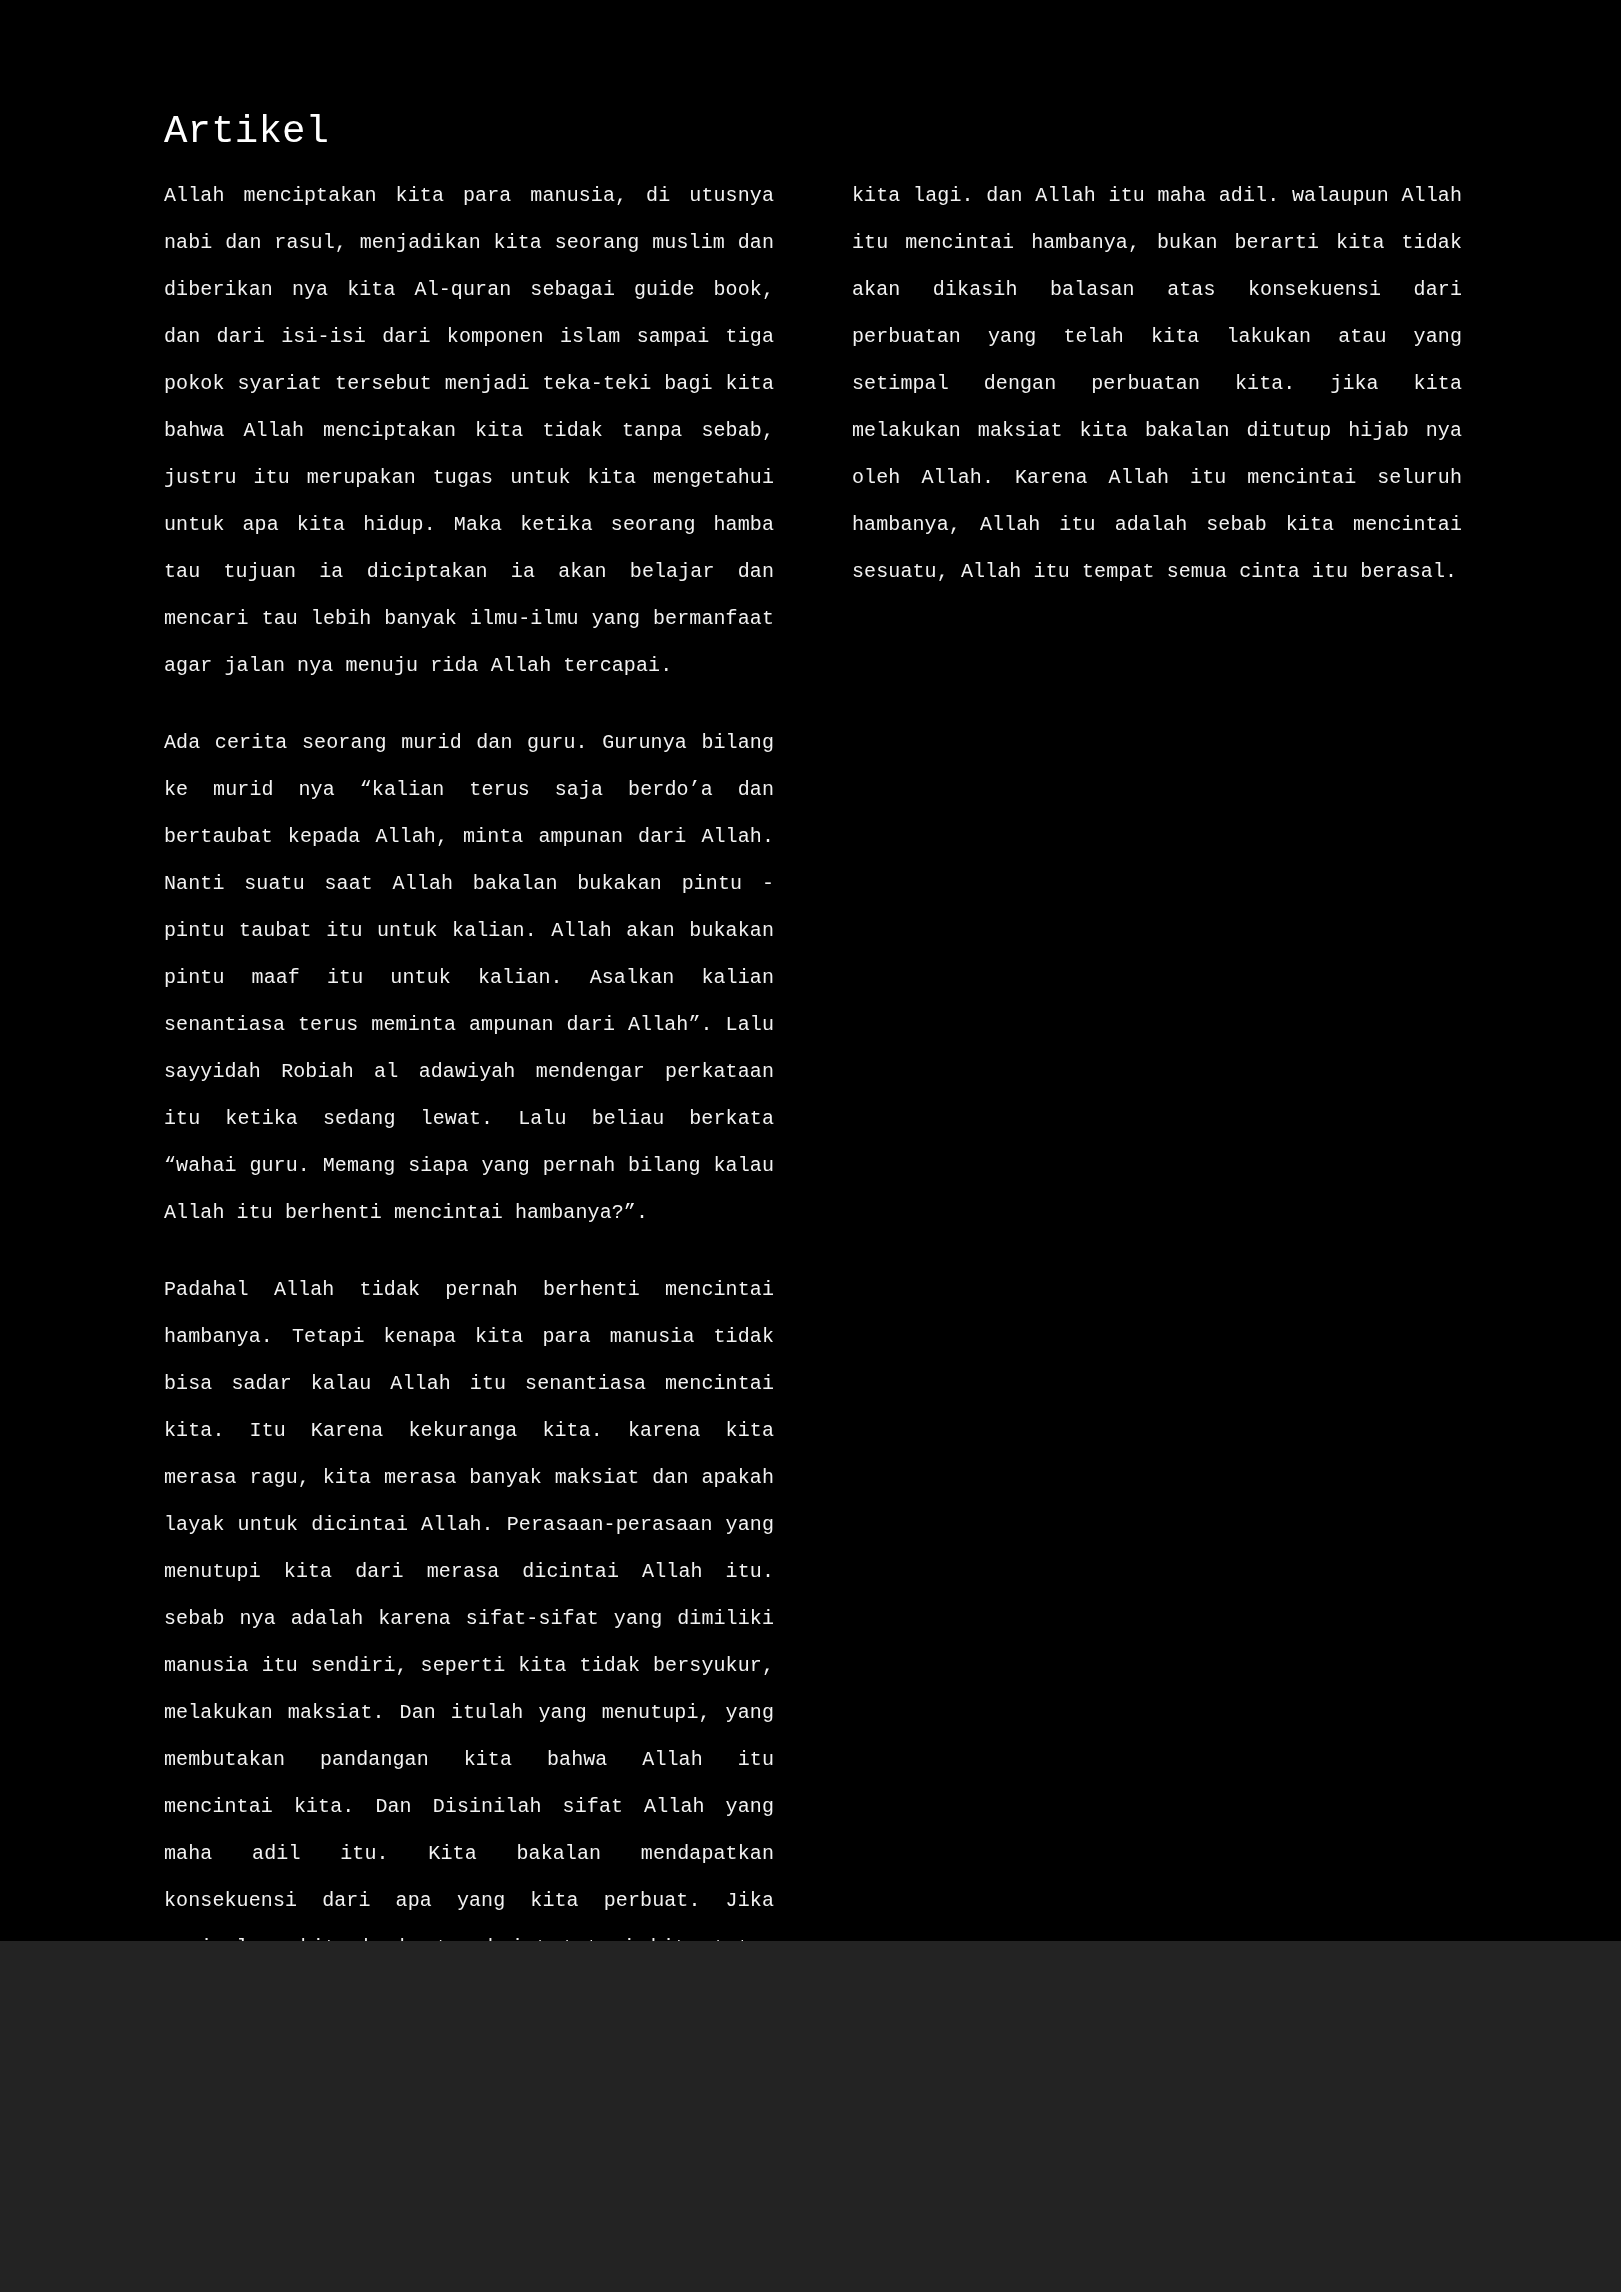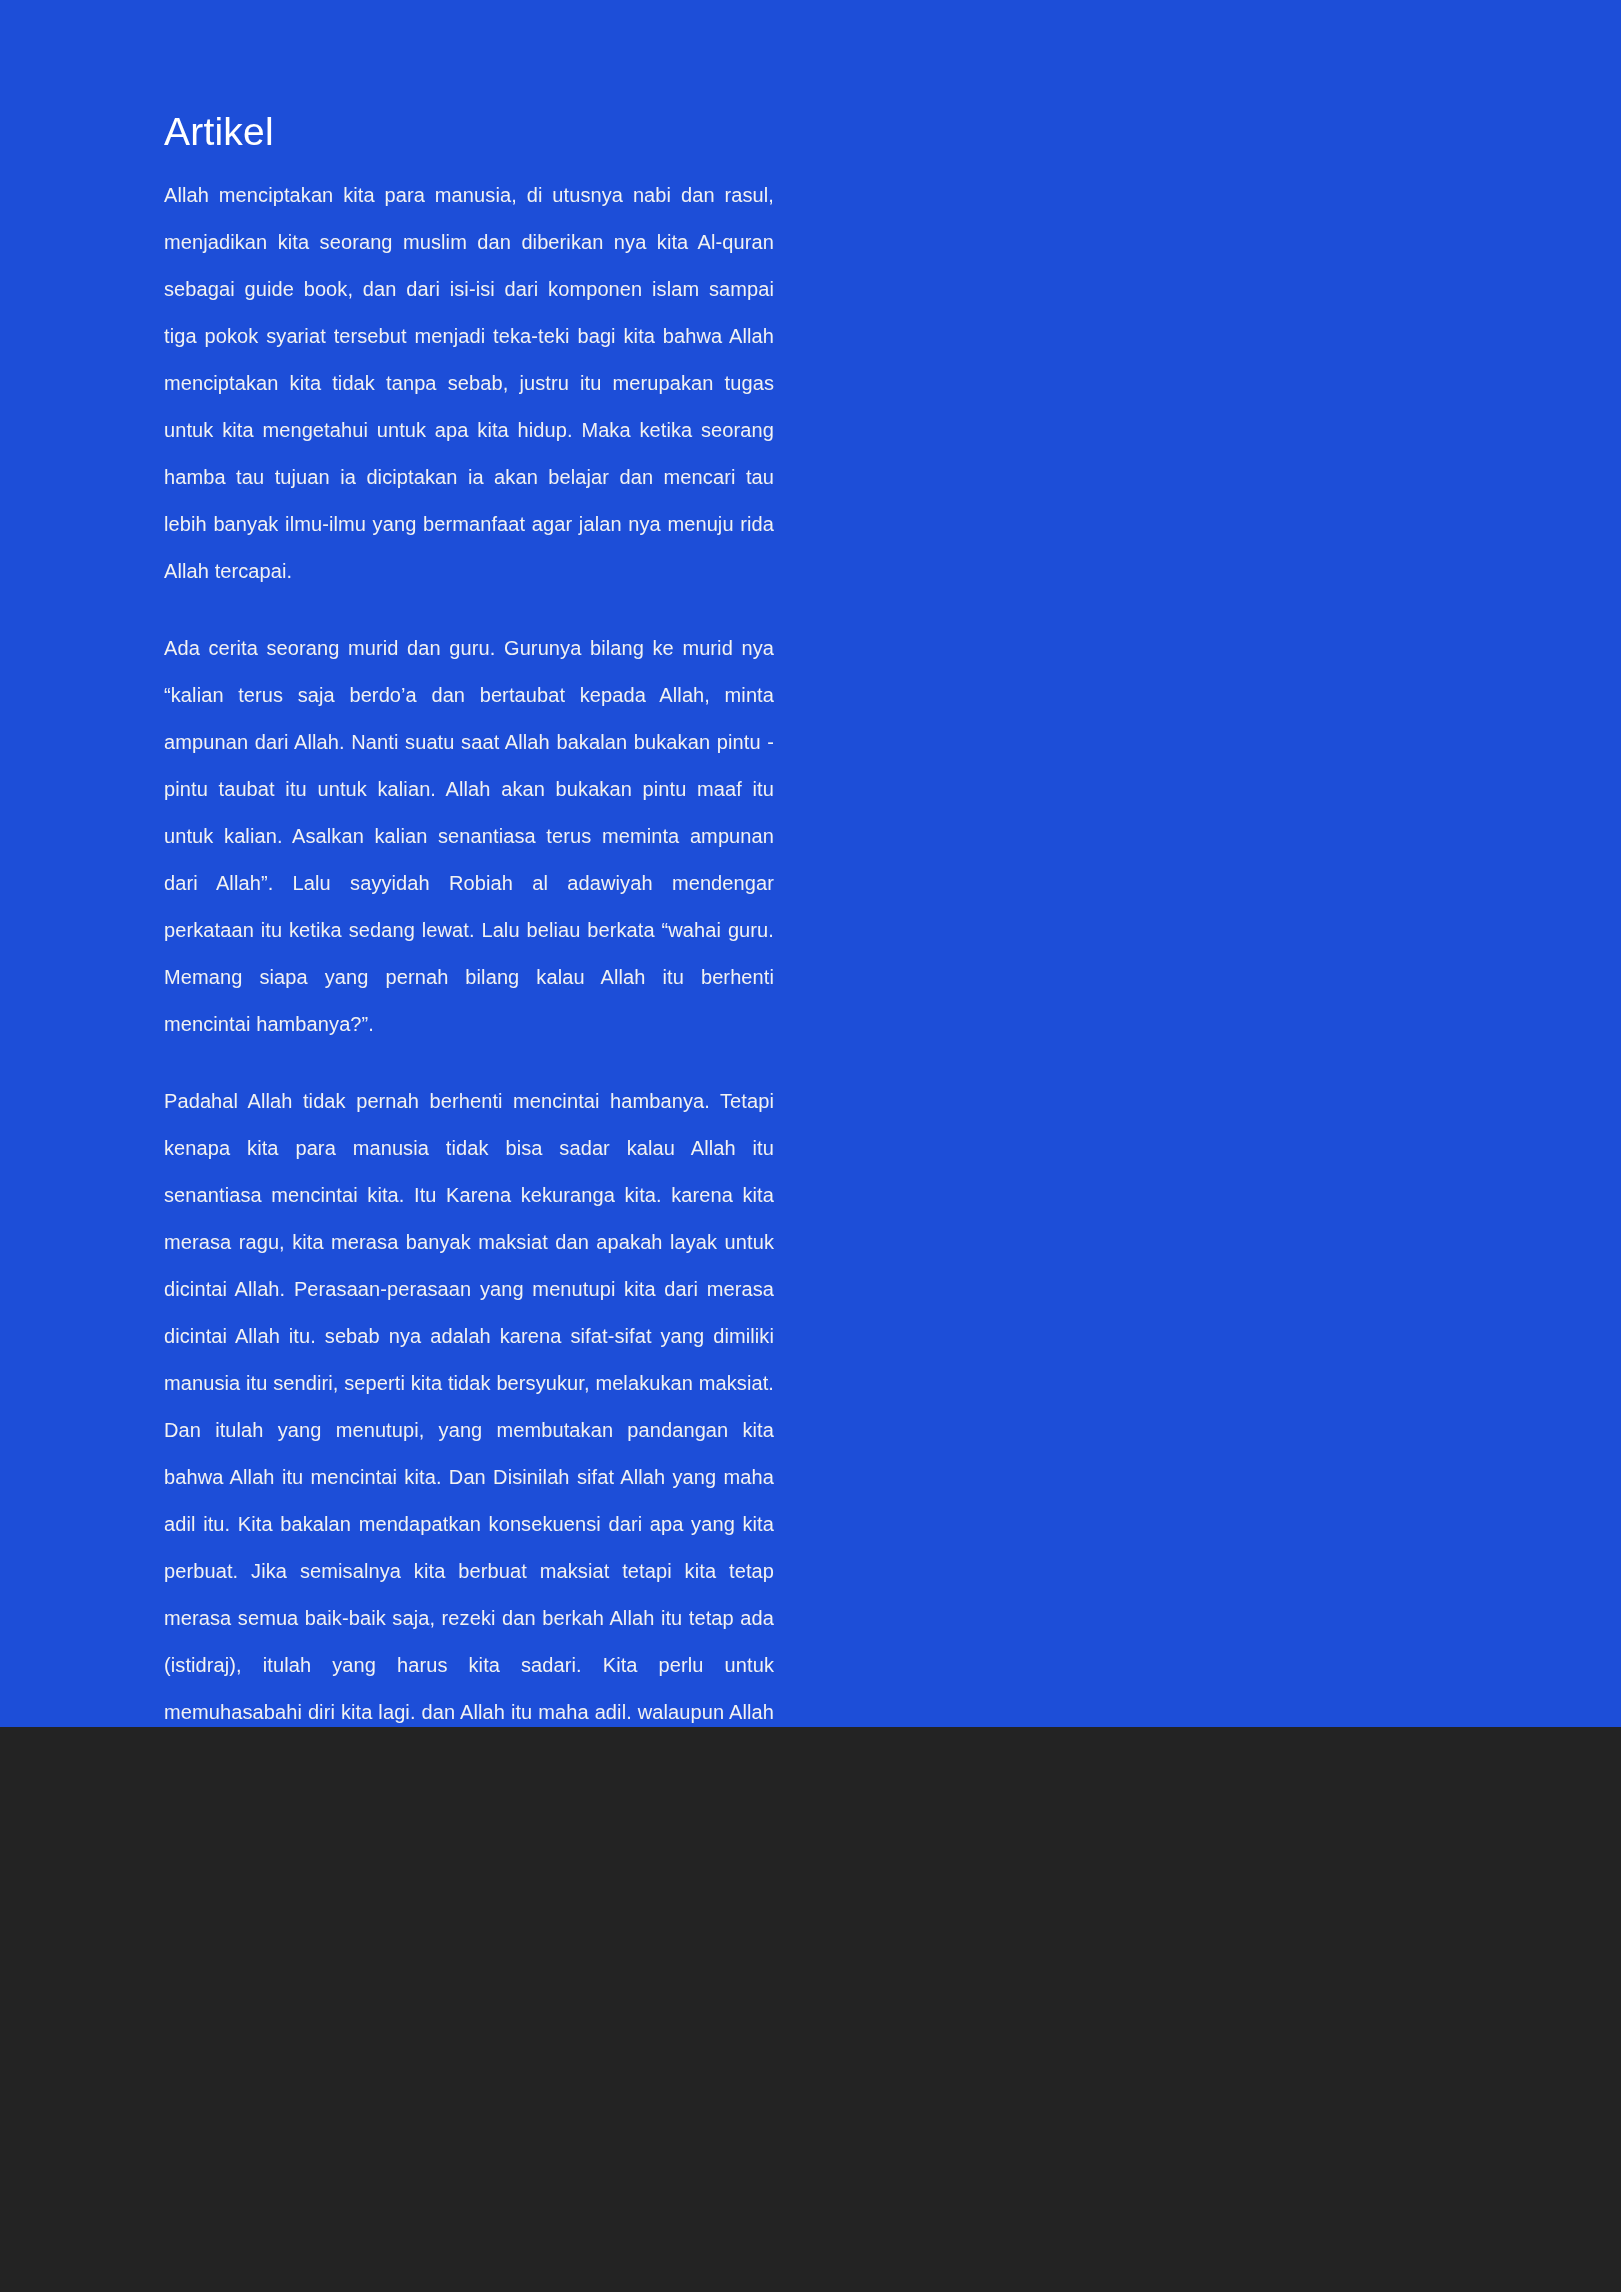--- a/index.html
+++ b/index.html
@@ -3,24 +3,24 @@
 <meta charset="utf-8">
 <style>
   html, body {
     margin: 0;
     padding: 0;
     background: #232323;
   }
   .page {
     position: relative;
     width: 1622px;
-    height: 1727px;
-    background: #1d4ed8;
+    height: 1941px;
+    background: #000000;
     overflow: hidden;
-    font-family: Liberation Sans, sans-serif;
+    font-family: Liberation Mono, monospace;
     -webkit-font-smoothing: antialiased;
   }
 
   .content {
     position: absolute;
     left: 164px;
     top: 106px;
     width: 1298px;
   }
 

